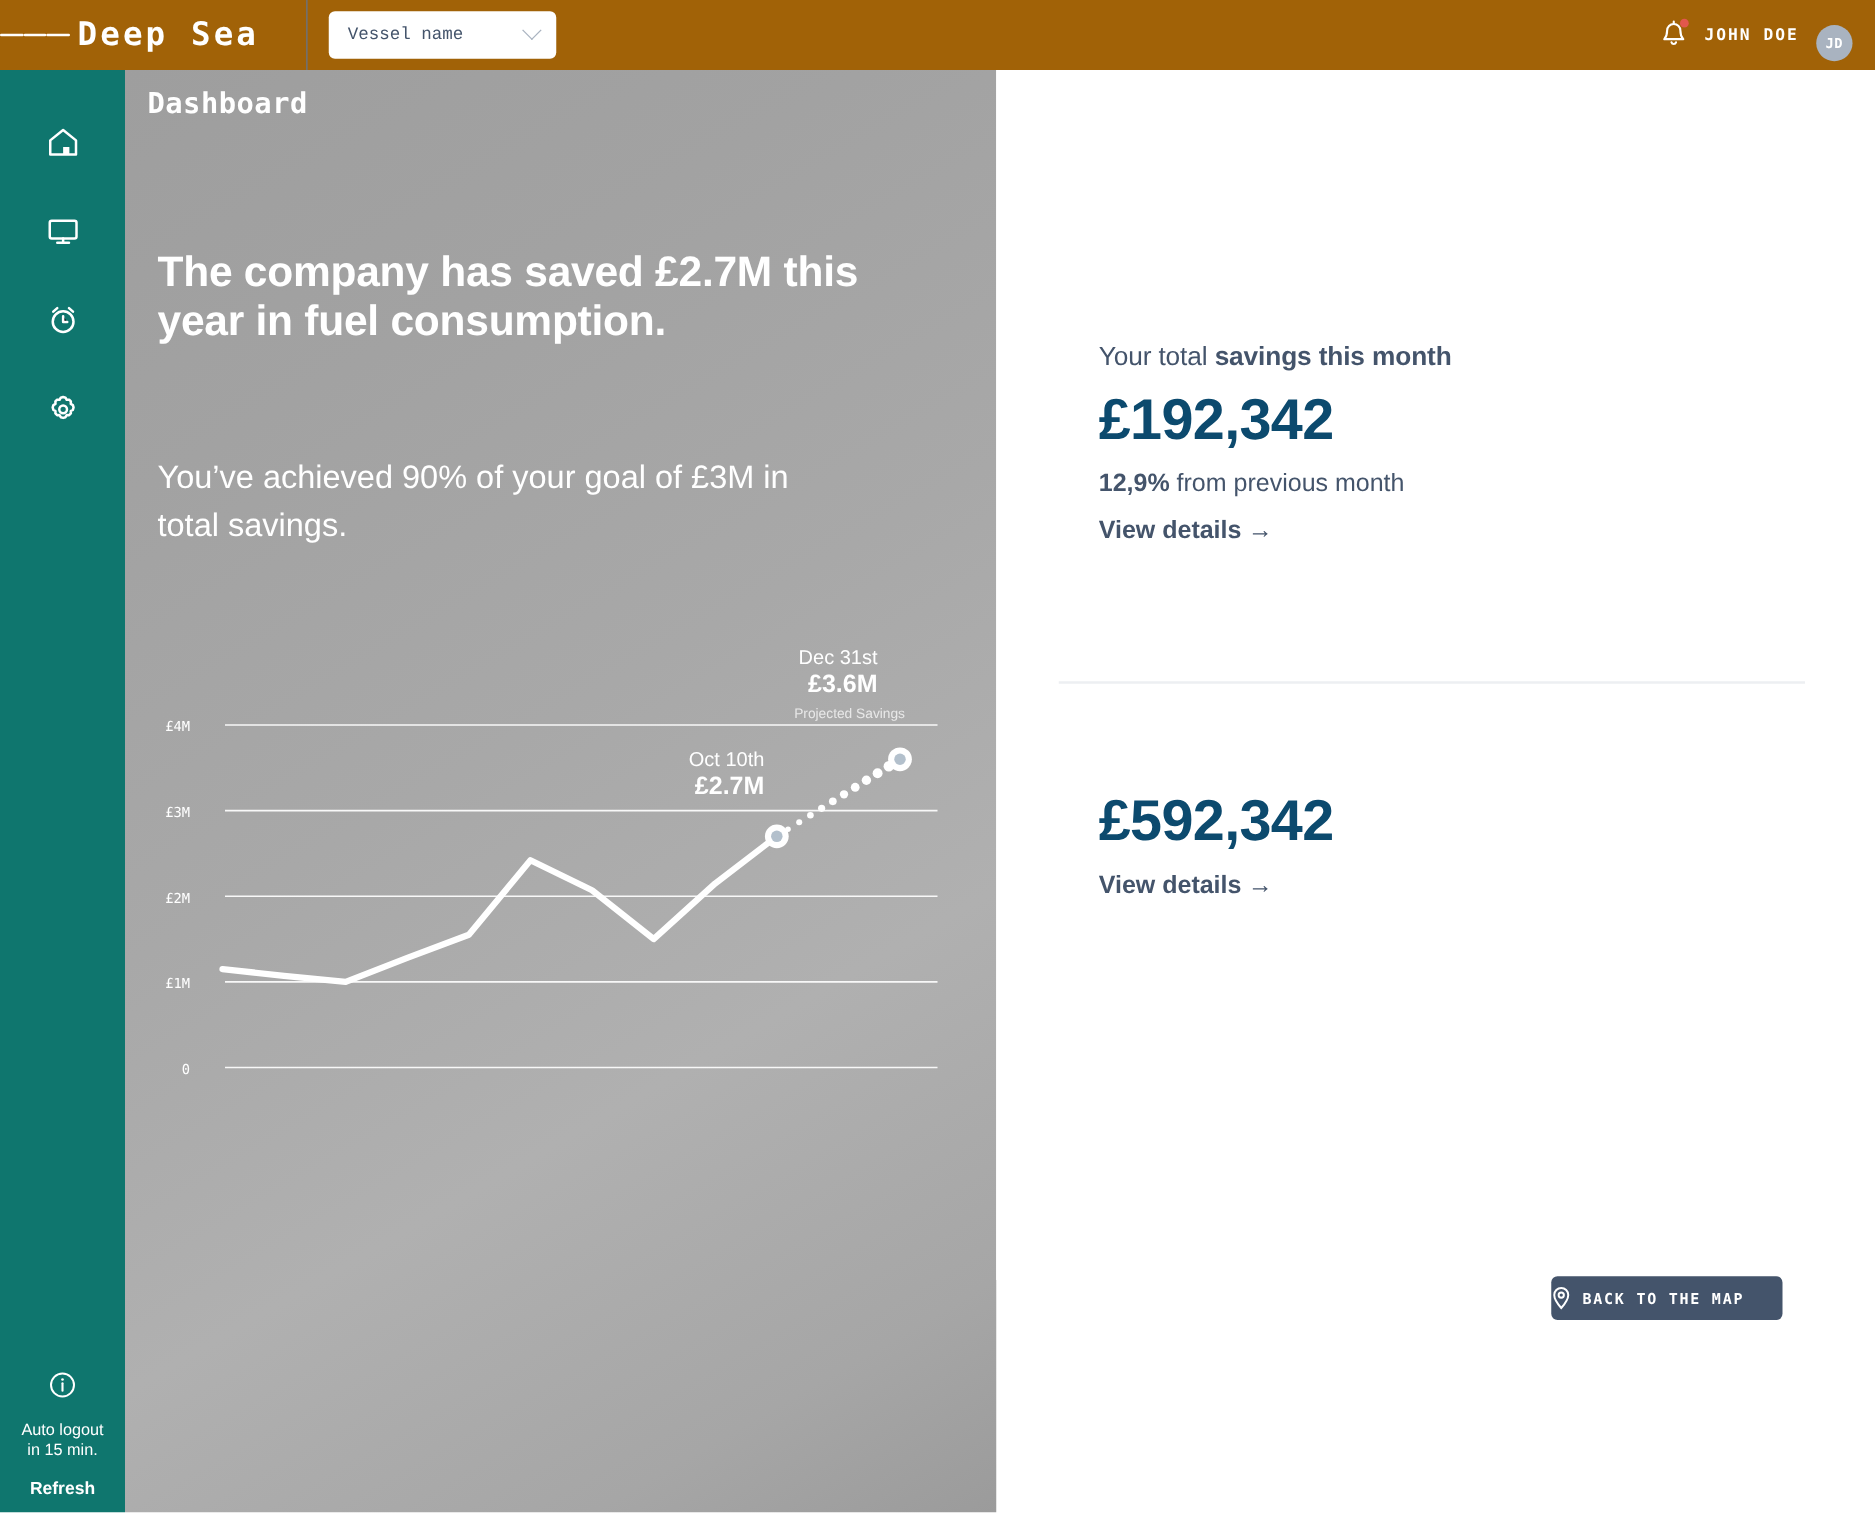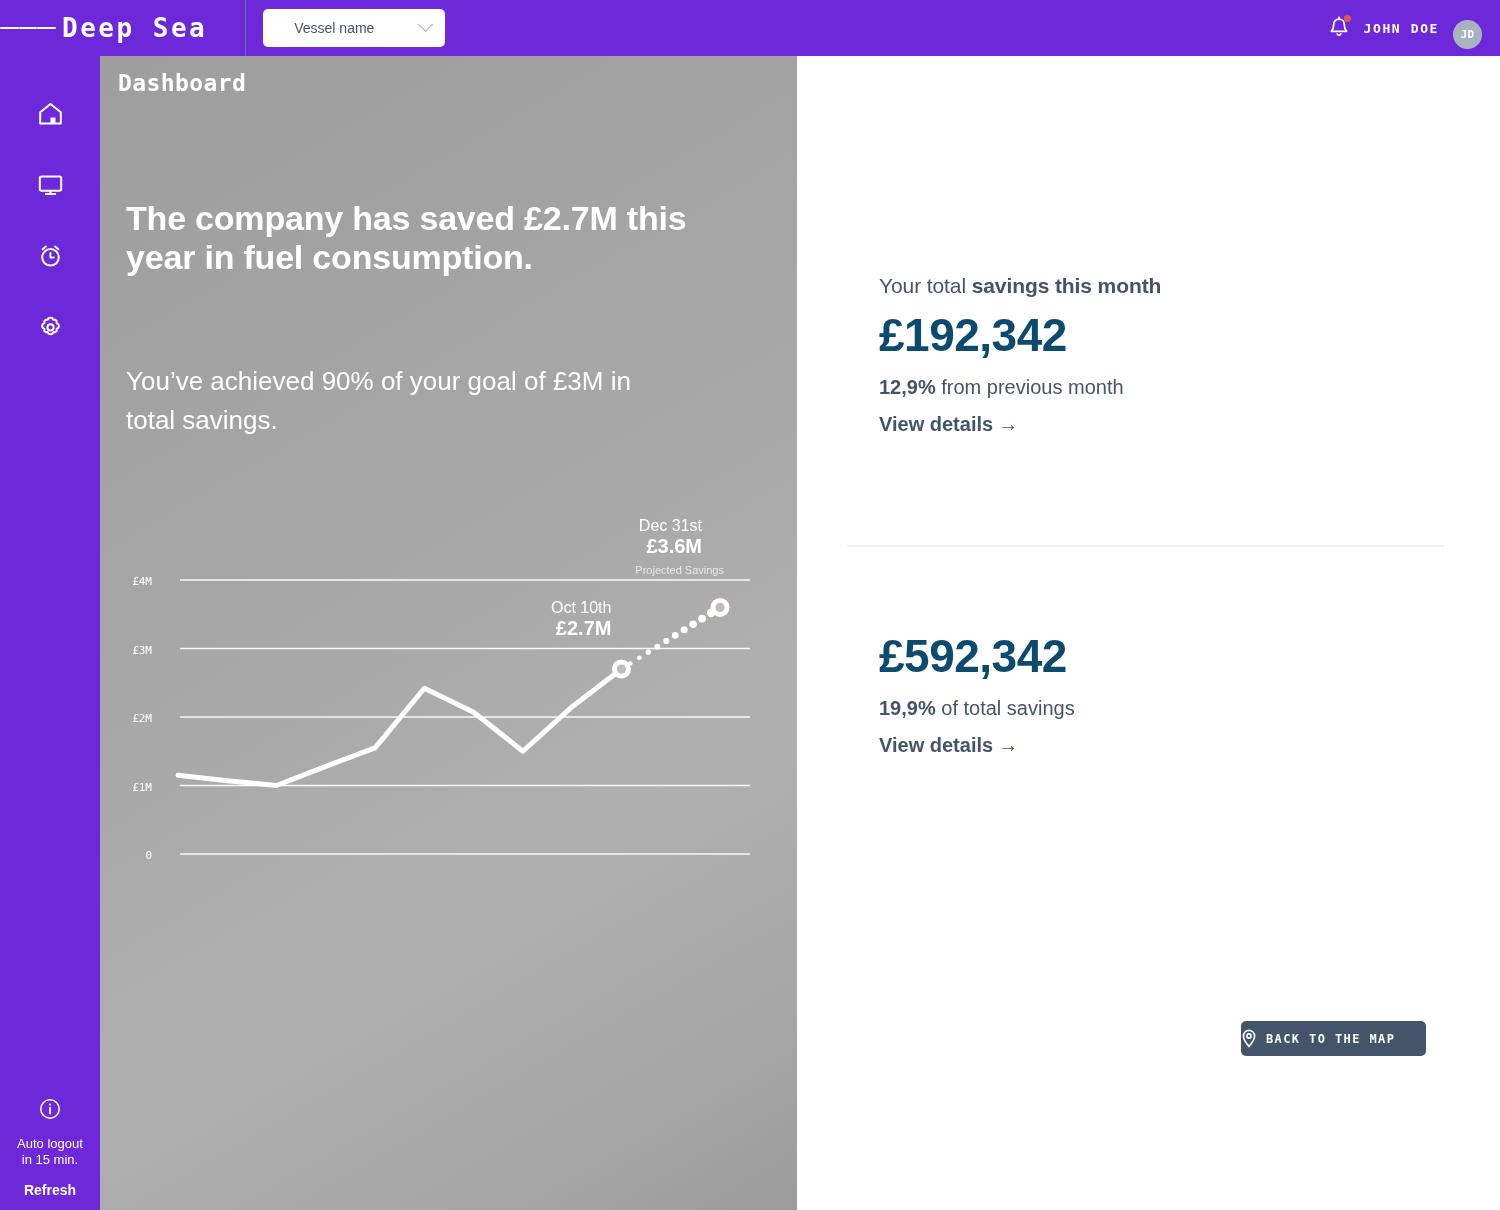--- a/index.html
+++ b/index.html
@@ -9,21 +9,21 @@
     font-family: "Liberation Sans", sans-serif;
     overflow: hidden;
   }
 
   #app { position: relative; width: 1500px; height: 1210px; }
 
   
   .topbar {
     position: absolute; left: 0; top: 0;
     width: 1500px; height: 56px;
-    background: #6d28d9;
+    background: #a16207;
     display: flex; align-items: center;
   }
   .hamburger {
     width: 56px; height: 56px;
     display: flex; align-items: center; justify-content: center;
     cursor: pointer;
   }
   .hamburger span {
     display: block; width: 24px; height: 2.5px;
     background: #ffffff; margin: 3px 0; border-radius: 1px;
@@ -44,23 +44,23 @@
   .vessel-select {
     position: relative;
     width: 182px; height: 38px;
     background: #ffffff;
     border-radius: 5px;
     margin-left: 17px;
     display: flex; align-items: center;
     cursor: pointer;
   }
   .vessel-select .vs-label {
-    font-family: Liberation Sans, sans-serif;
+    font-family: Liberation Mono, monospace;
     font-size: 14px; color: #44546b;
-    padding-left: 31px;
+    padding-left: 15px;
     flex: 1;
   }
   .chev {
     margin-right: 14px;
     width: 11px; height: 11px;
     border-right: 1.6px solid #a8b2bf;
     border-bottom: 1.6px solid #a8b2bf;
     transform: rotate(45deg) translate(-3px,-3px);
   }
   .topbar-right {
@@ -88,21 +88,21 @@
     display: flex; align-items: center; justify-content: center;
     letter-spacing: 0.5px;
     cursor: pointer;
     margin-top: 12px;
   }
 
   
   .sidebar {
     position: absolute; left: 0; top: 56px;
     width: 100px; height: 1154px;
-    background: #6d28d9;
+    background: #0f766e;
     display: flex; flex-direction: column; align-items: center;
   }
   .nav-icons { margin-top: 22px; display: flex; flex-direction: column; align-items: center; }
   .nav-item {
     width: 100px; height: 71px;
     display: flex; align-items: center; justify-content: center;
     cursor: pointer;
   }
   .sidebar-foot {
     margin-top: auto; margin-bottom: 12px;
@@ -342,23 +342,20 @@
       </div>
       <div class="card-link">
         <span>View details</span><span class="arr">→</span>
       </div>
     </div>
 
     <div class="divider"></div>
 
     <div class="card card-2">
       <div class="card-value">£592,342</div>
-      <div class="card-delta">
-        <b>19,9%</b><span> of total savings</span>
-      </div>
       <div class="card-link">
         <span>View details</span><span class="arr">→</span>
       </div>
     </div>
   </div>
 
   <div class="map-btn">
     <svg width="16" height="19" viewBox="0 0 16 19">
       <path d="M8 1.4c-3.1 0-5.6 2.5-5.6 5.6 0 4.1 5.6 10.4 5.6 10.4s5.6-6.3 5.6-10.4c0-3.1-2.5-5.6-5.6-5.6z" fill="none" stroke="#fff" stroke-width="1.6"></path>
       <circle cx="8" cy="7" r="2.1" fill="none" stroke="#fff" stroke-width="1.6"></circle>

